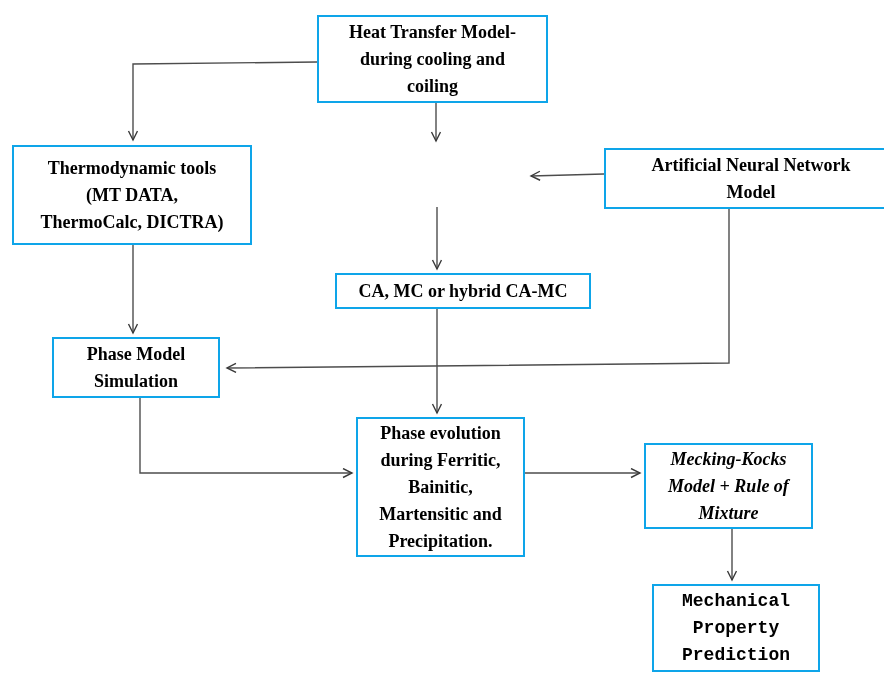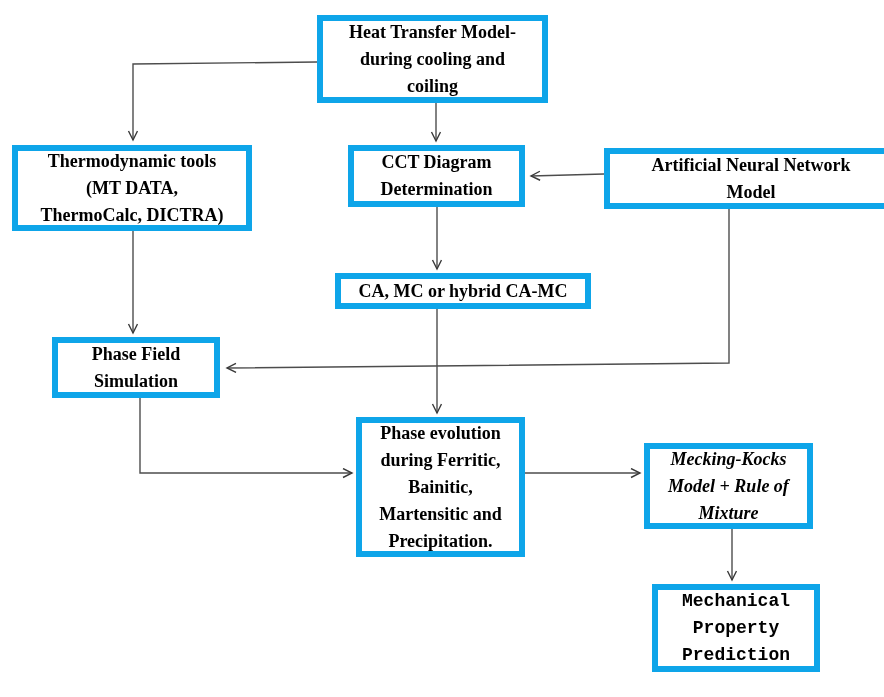--- a/index.html
+++ b/index.html
@@ -12,34 +12,34 @@
     overflow: hidden;
   }
   #connectors {
     position: absolute;
     left: 0; top: 0;
     width: 884px; height: 697px;
   }
   .box {
     position: absolute;
     box-sizing: border-box;
-    border: 6px solid #0ea5e9;
+    border: 2px solid #0ea5e9;
     background: #ffffff;
     color: #000000;
     font-weight: bold;
     font-size: 18px;
     line-height: 27px;
     display: flex;
     align-items: center;
     justify-content: center;
     text-align: center;
     white-space: pre-line;
   }
   .b-heat       { left: 317px; top: 15px;  width: 231px; height: 88px; }
-  .b-thermo     { left: 12px;  top: 145px; width: 240px; height: 86px; font-family: Liberation Serif, serif; }
+  .b-thermo     { left: 12px;  top: 145px; width: 240px; height: 100px; font-family: Liberation Serif, serif; }
   .b-cct        { left: 348px; top: 145px; width: 177px; height: 62px; }
   .b-ann        { left: 604px; top: 148px; width: 294px; height: 61px; }
   .b-camc       { left: 335px; top: 273px; width: 256px; height: 36px; }
   .b-pfs        { left: 52px;  top: 337px; width: 168px; height: 61px; }
   .b-pe         { left: 356px; top: 417px; width: 169px; height: 140px; text-align: center; }
   .b-mk         { left: 644px; top: 443px; width: 169px; height: 86px; font-style: italic; }
   .b-mpp        { left: 652px; top: 584px; width: 168px; height: 88px; font-family: Liberation Mono, monospace; }
   polyline.conn {
     fill: none;
     stroke: #4d4d4d;
@@ -68,26 +68,24 @@
     <polyline class="conn" points="525,473 640,473" marker-end="url(#arr)"></polyline>
     <polyline class="conn" points="732,529 732,580" marker-end="url(#arr)"></polyline>
   </svg>
 
   <div class="box b-heat">Heat Transfer Model-
 during cooling and
 coiling</div>
   <div class="box b-thermo">Thermodynamic tools
 (MT DATA,
 ThermoCalc, DICTRA)</div>
-  <div class="box b-cct">CCT Diagram
-Determination</div>
   <div class="box b-ann">Artificial Neural Network
 Model</div>
   <div class="box b-camc">CA, MC or hybrid CA-MC</div>
-  <div class="box b-pfs">Phase Field
+  <div class="box b-pfs">Phase Model
 Simulation</div>
   <div class="box b-pe">Phase evolution
 during Ferritic,
 Bainitic,
 Martensitic and
 Precipitation.</div>
   <div class="box b-mk">Mecking-Kocks
 Model + Rule of
 Mixture</div>
   <div class="box b-mpp">Mechanical

